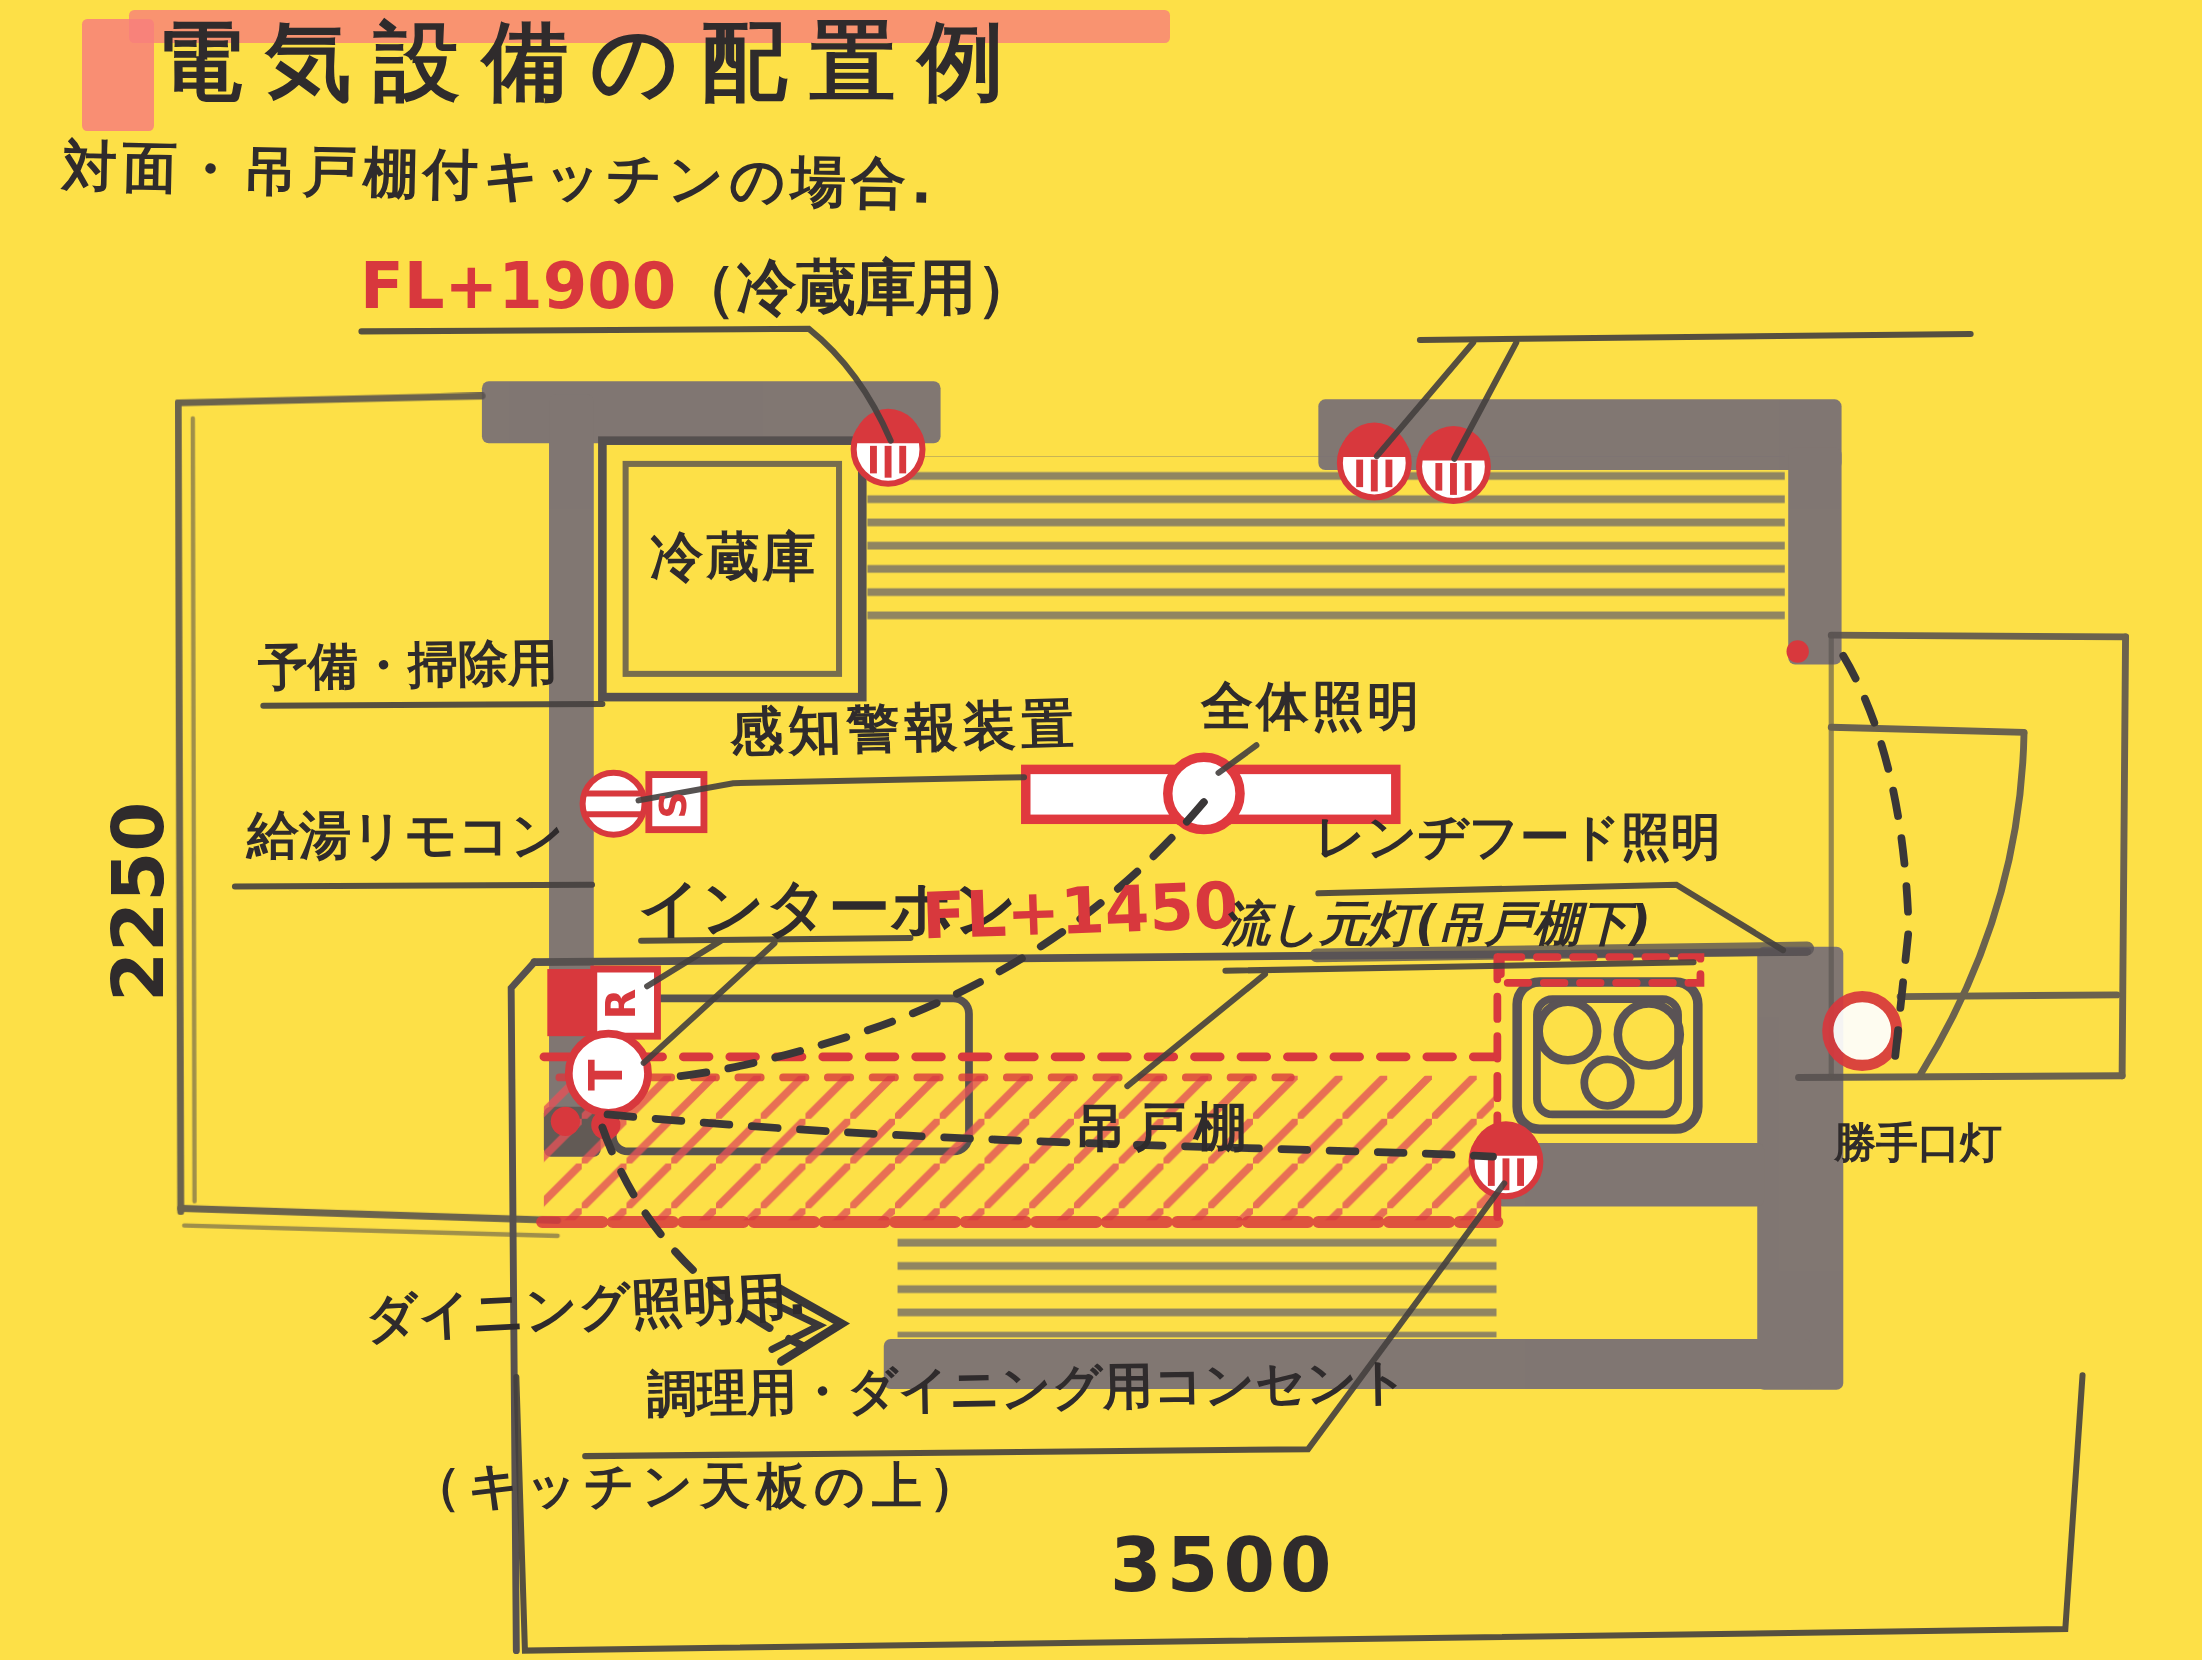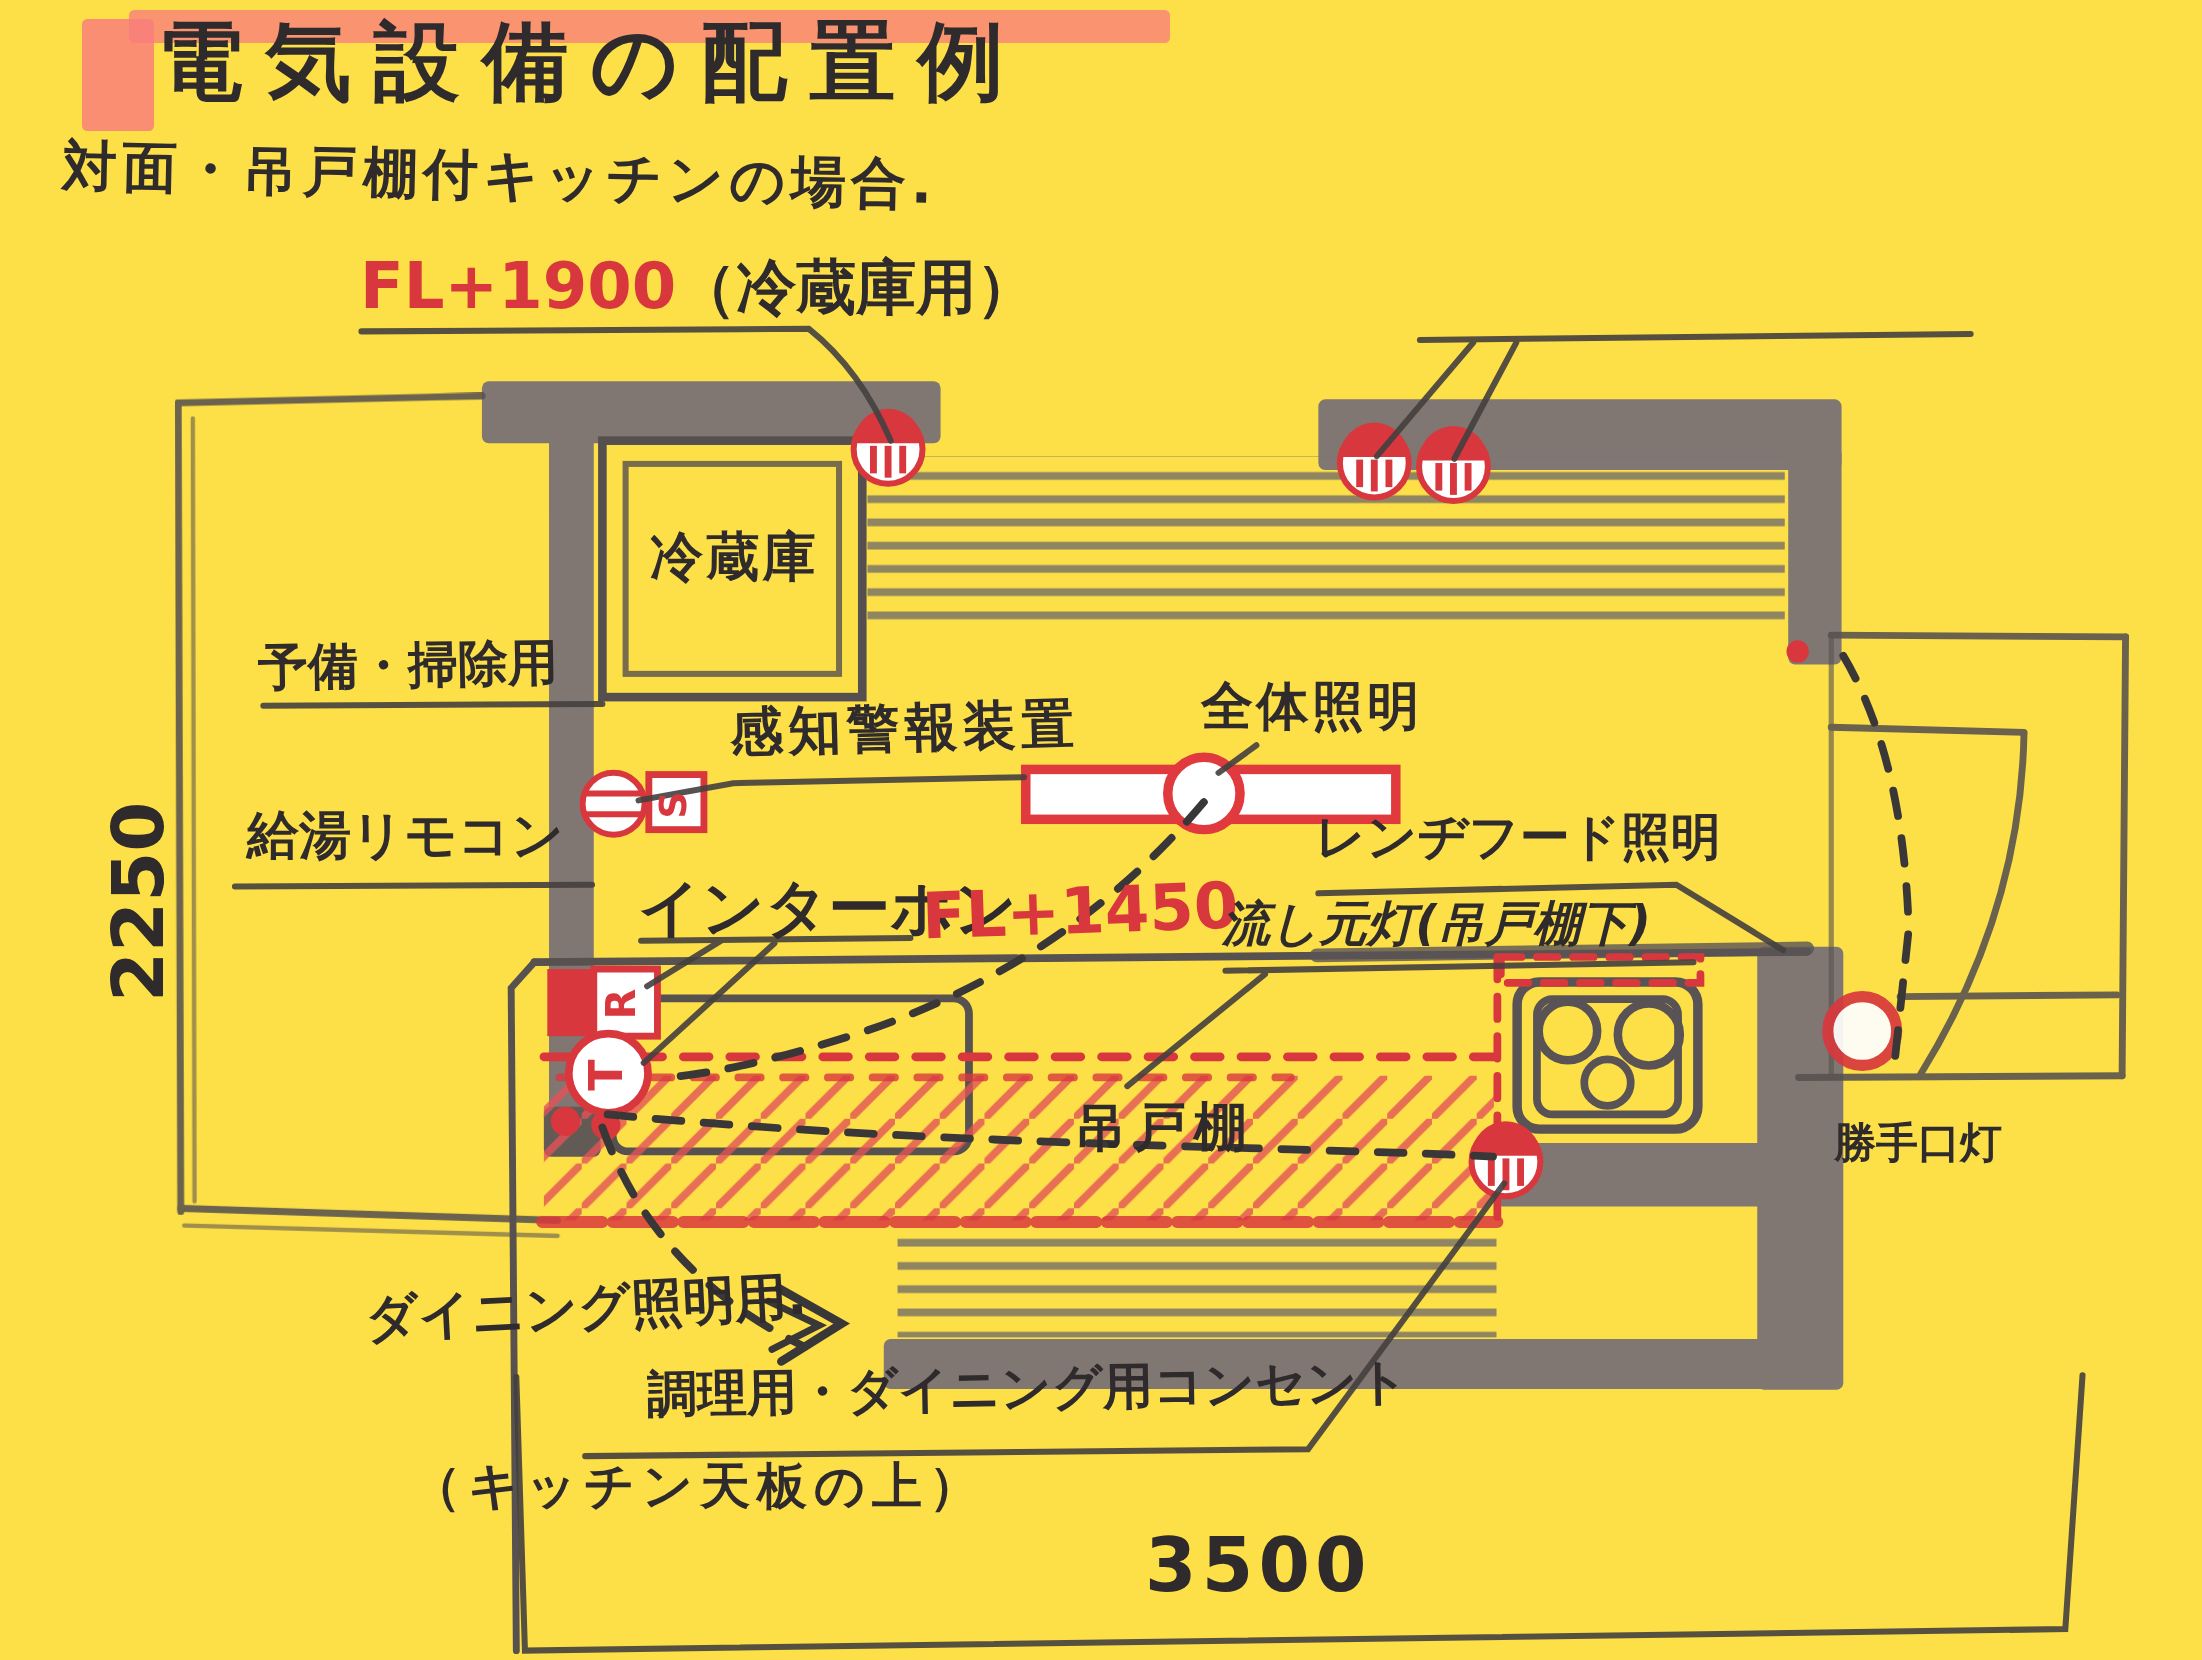--- a/index.html
+++ b/index.html
@@ -198,19 +198,19 @@
   <div class="lbl marker" style="left:1824px;top:1120px;font-size:42px;margin-left:10px;">勝手口灯</div>
 
   <div class="lbl marker" style="left:365px;top:1279px;font-size:52px;transform:rotate(-3deg);">ダイニング照明用.</div>
 
   <div class="lbl marker" style="left:647px;top:1361px;font-size:50px;transform:rotate(-1deg);">調理用・ダイニング用コンセント</div>
 
   <div class="lbl marker" style="left:411px;top:1459px;font-size:50px;letter-spacing:6.9px;">（キッチン天板の上）</div>
 
   <div class="lbl marker" style="left:99px;top:1002px;font-size:72px;font-weight:800;transform:rotate(-90deg);transform-origin:0 0;">2250</div>
 
-  <div class="lbl marker" style="left:1110px;top:1525px;font-size:74px;font-weight:800;letter-spacing:5.2px;margin-left:35px;">3500</div>
+  <div class="lbl marker" style="left:1110px;top:1525px;font-size:74px;font-weight:800;letter-spacing:5.2px;">3500</div>
 
   <span class="sym-letter" style="left:659px;top:783px;font-size:38px;">S</span>
   <span class="sym-letter" style="left:606px;top:981px;font-size:40px;">R</span>
   <span class="sym-letter" style="left:590px;top:1048px;font-size:46px;">T</span>
 </div>
 
 
 </body></html>

